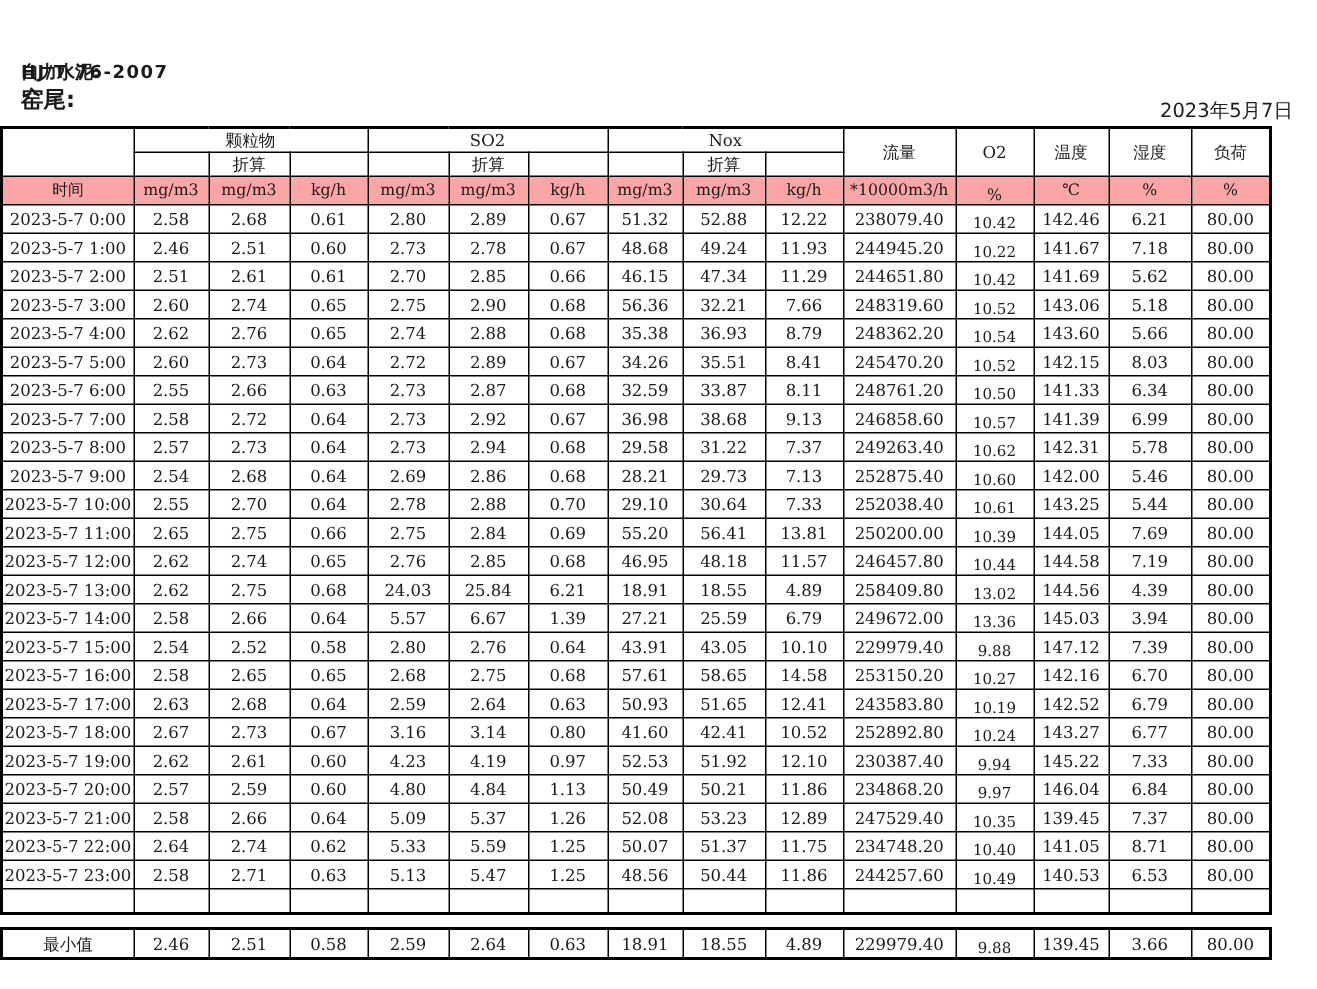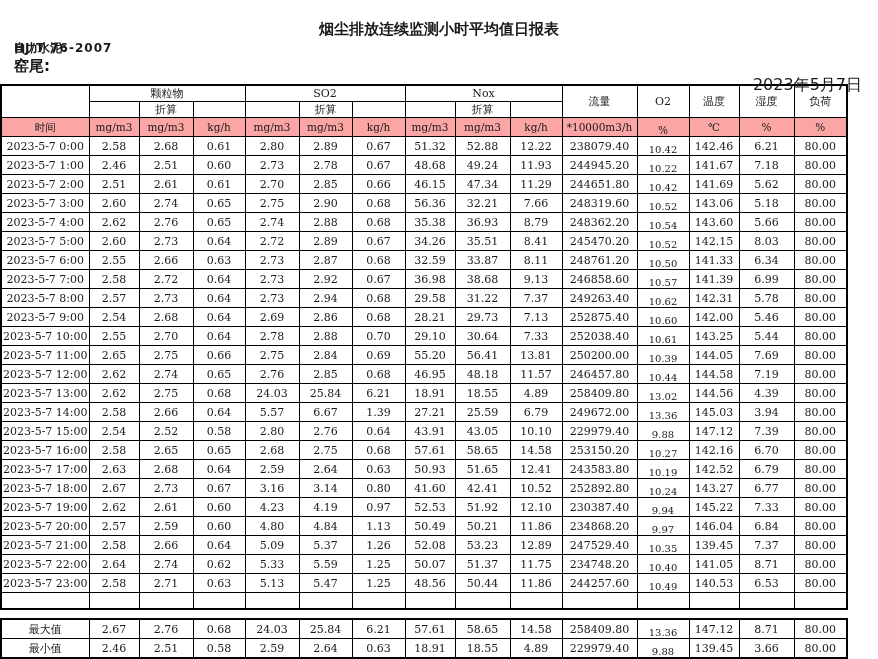--- a/index.html
+++ b/index.html
@@ -5,42 +5,41 @@
   html,body{margin:0;padding:0;}
   body{
     width:878px;height:659px;background:#ffffff;overflow:hidden;
     font-family:"DejaVu Sans","Liberation Sans",sans-serif;color:#1a1a1a;
   }
   .page-header{position:relative;height:84px;}
   .doc-code{position:absolute;left:14px;top:21px;font-size:12px;font-weight:bold;letter-spacing:1px;margin-top:20px;}
   .report-title{position:absolute;left:0;top:20px;width:100%;text-align:center;font-size:15px;font-weight:bold;}
   .company{position:absolute;left:14px;top:40px;font-size:12px;font-weight:bold;}
   .location{position:absolute;left:14px;top:57px;font-size:15px;font-weight:bold;}
-  .report-date{position:absolute;right:16px;top:75px;font-size:16px;}
+  .report-date{position:absolute;right:16px;top:65px;font-size:13px;}
   table.report{
     border-collapse:collapse;table-layout:fixed;
     border:2px solid #000;
   }
   table.report td{
     border:1px solid #000;text-align:center;vertical-align:middle;
     font-size:11px;height:15px;line-height:15px;padding:0;
     white-space:nowrap;overflow:hidden;
     font-family:"DejaVu Serif","Liberation Serif",serif;
   }
   table.report tr.h1 td, table.report tr.h2 td{font-size:11px;}
   table.report tr.units td{background:#fca5a5;font-size:10.5px;}
   table.report td.col-o2{font-size:10px;vertical-align:bottom;padding-top:3px;line-height:11px;}
   table.summary{margin-top:8px;}
 </style>
 </head>
 <body>
 
 <div class="page-header">
   <div class="doc-code">HJ/T 76-2007</div>
-  <div class="report-title">烟尘排放连续监测小时平均值日报表</div>
   <div class="company">自力水泥:</div>
   <div class="location">窑尾:</div>
   <div class="report-date">2023年5月7日</div>
 </div>
 
 <table class="report main">
   <colgroup>
     <col style="width:88px">
       <col style="width:50px">
       <col style="width:54px">
@@ -540,37 +539,20 @@
       <col style="width:55px">
       <col style="width:52px">
     <col style="width:75px">
       <col style="width:52px">
       <col style="width:50px">
       <col style="width:55px">
       <col style="width:53px">
   </colgroup>
   <tbody>
       <tr>
-        <td>最大值</td>
-        <td>2.67</td>
-        <td>2.76</td>
-        <td>0.68</td>
-        <td>24.03</td>
-        <td>25.84</td>
-        <td>6.21</td>
-        <td>57.61</td>
-        <td>58.65</td>
-        <td>14.58</td>
-        <td>258409.80</td>
-        <td class="col-o2">13.36</td>
-        <td>147.12</td>
-        <td>8.71</td>
-        <td>80.00</td>
-      </tr>
-      <tr>
         <td>最小值</td>
         <td>2.46</td>
         <td>2.51</td>
         <td>0.58</td>
         <td>2.59</td>
         <td>2.64</td>
         <td>0.63</td>
         <td>18.91</td>
         <td>18.55</td>
         <td>4.89</td>

